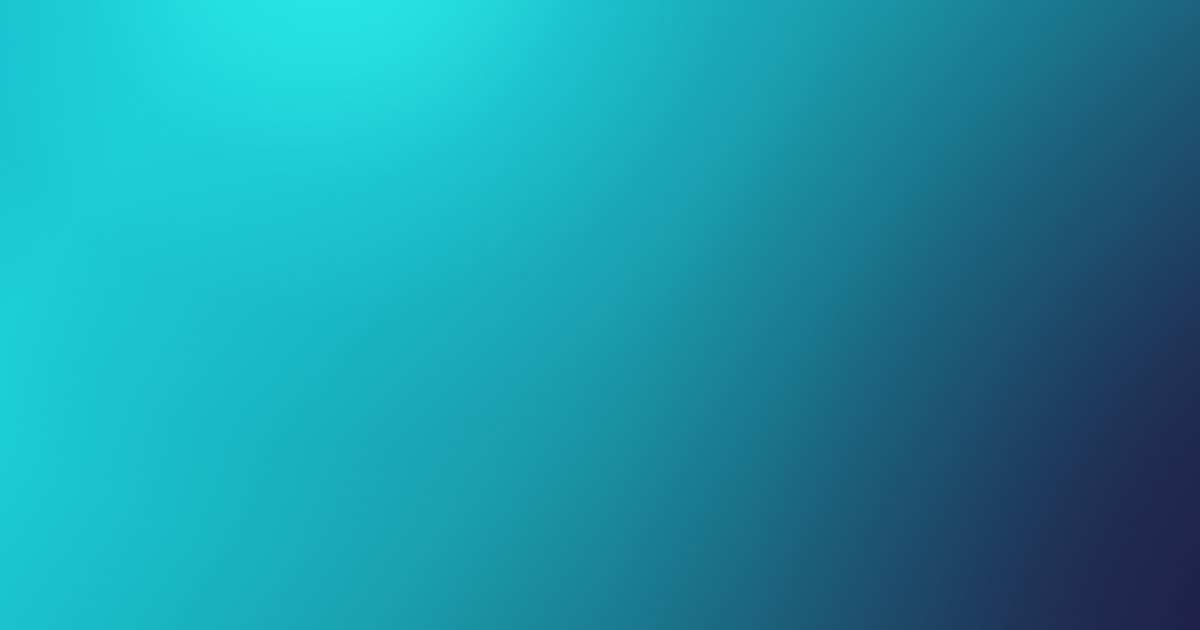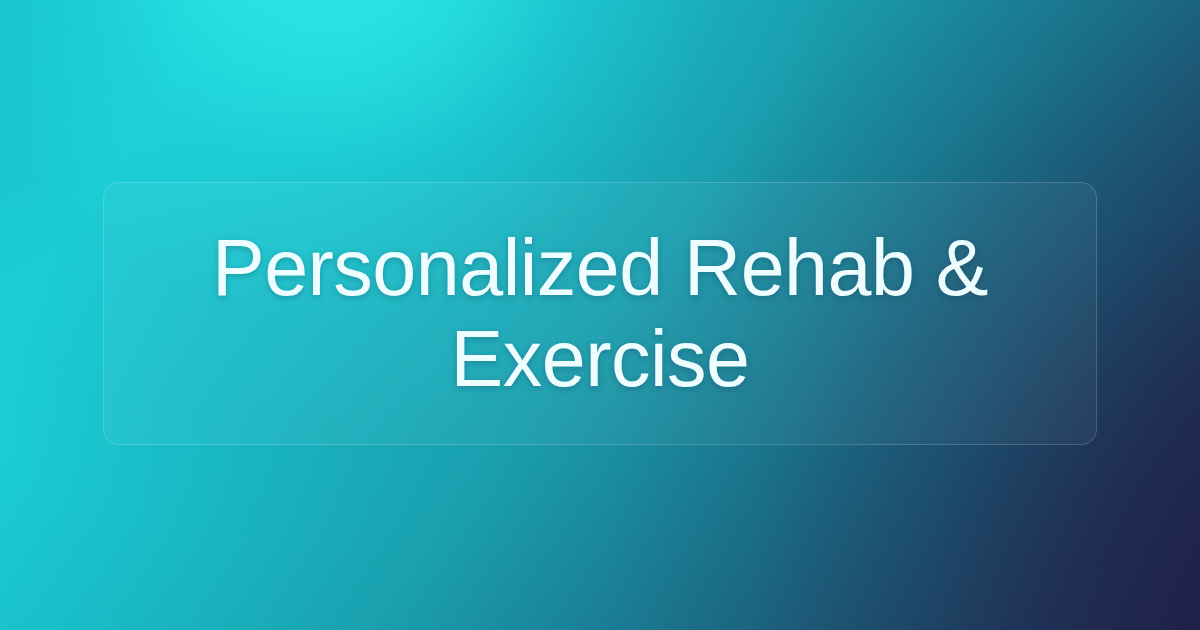--- a/index.html
+++ b/index.html
@@ -97,17 +97,14 @@
 </style>
 </head>
 <body>
 
 <div id="banner">
 
   <div class="bg-base"></div>
   <div class="bg-glow"></div>
   <div class="bg-shade"></div>
 
-  <div class="card">
-    <h1 class="card-title">Personalized Rehab &amp; Exercise</h1>
-  </div>
 
 </div>
 
 </body></html>

